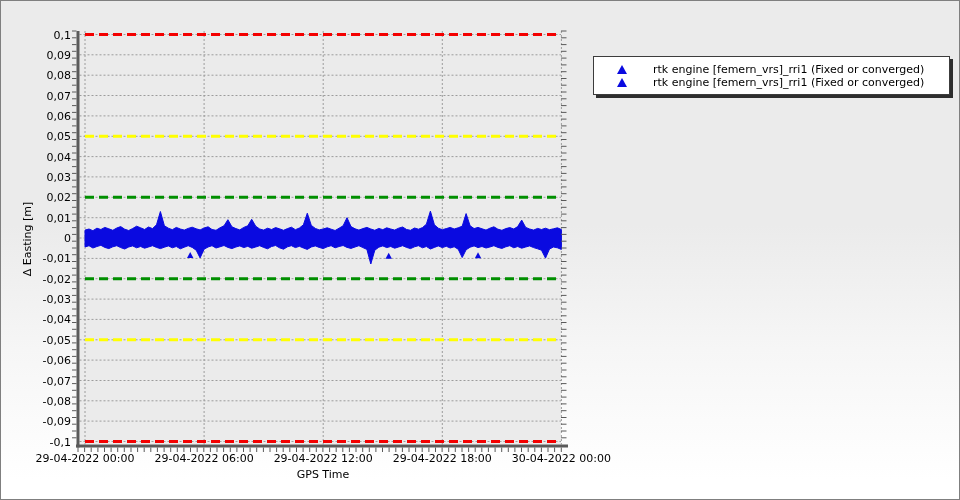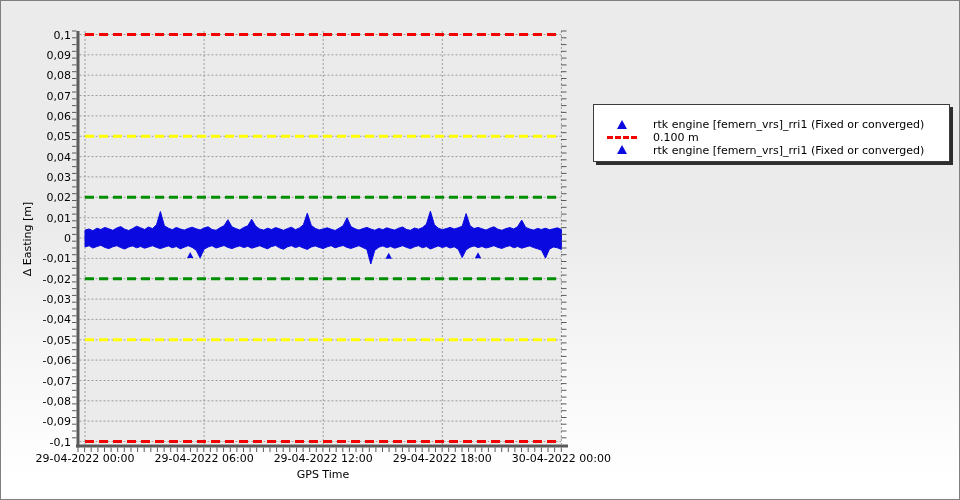--- a/index.html
+++ b/index.html
@@ -11,23 +11,22 @@
     background:linear-gradient(to bottom,#ebebeb 0%,#ebebeb 45%,#f6f6f6 70%,#ffffff 96%);
     overflow:hidden;
   }
   svg{position:absolute;left:0;top:0;}
   svg text{font:11px "DejaVu Sans","Liberation Sans",sans-serif;fill:#000;}
   .legend{
     position:absolute;left:592px;top:55px;width:357px;
     background:#ffffff;
     border:1px solid #3c3c3c;
     box-shadow:3px 3px 0 #2e2e2e;
-    padding:13px 6px 5px 6px;
+    padding:6px 6px 5px 6px;
     box-sizing:border-box;
-    margin-top:48px;
   }
   .lrow{display:flex;align-items:center;height:12.8px;font-size:11px;color:#000;white-space:nowrap;}
   .lmark{width:44px;display:flex;justify-content:center;align-items:center;flex:0 0 44px;}
   .tri{width:0;height:0;border-left:5px solid transparent;border-right:5px solid transparent;border-bottom:9px solid #0a0ae0;}
   .dashes{display:flex;align-items:center;}
   .dash{display:inline-block;width:6px;height:3px;margin:0 1px;}
   .ltext{margin-left:9px;}
 </style>
 </head>
 <body>
@@ -316,29 +315,18 @@
     </svg>
   <div class="legend" id="legend-box">
       <div class="lrow">
         <span class="lmark">
           <span class="tri" style="border-bottom-color: rgb(10, 10, 224);"></span>
         </span>
         <span class="ltext">rtk engine [femern_vrs]_rri1 (Fixed or converged)</span>
       </div>
       <div class="lrow">
         <span class="lmark">
-          <span class="dashes">
-            <span class="dash" style="background: rgb(244, 0, 0);"></span>
-            <span class="dash" style="background: rgb(244, 0, 0);"></span>
-            <span class="dash" style="background: rgb(244, 0, 0);"></span>
-            <span class="dash" style="background: rgb(244, 0, 0);"></span>
-          </span>
-        </span>
-        <span class="ltext">0.100 m</span>
-      </div>
-      <div class="lrow">
-        <span class="lmark">
           <span class="tri" style="border-bottom-color: rgb(10, 10, 224);"></span>
         </span>
         <span class="ltext">rtk engine [femern_vrs]_rri1 (Fixed or converged)</span>
       </div>
     </div>
 </div>
 
 </body></html>

